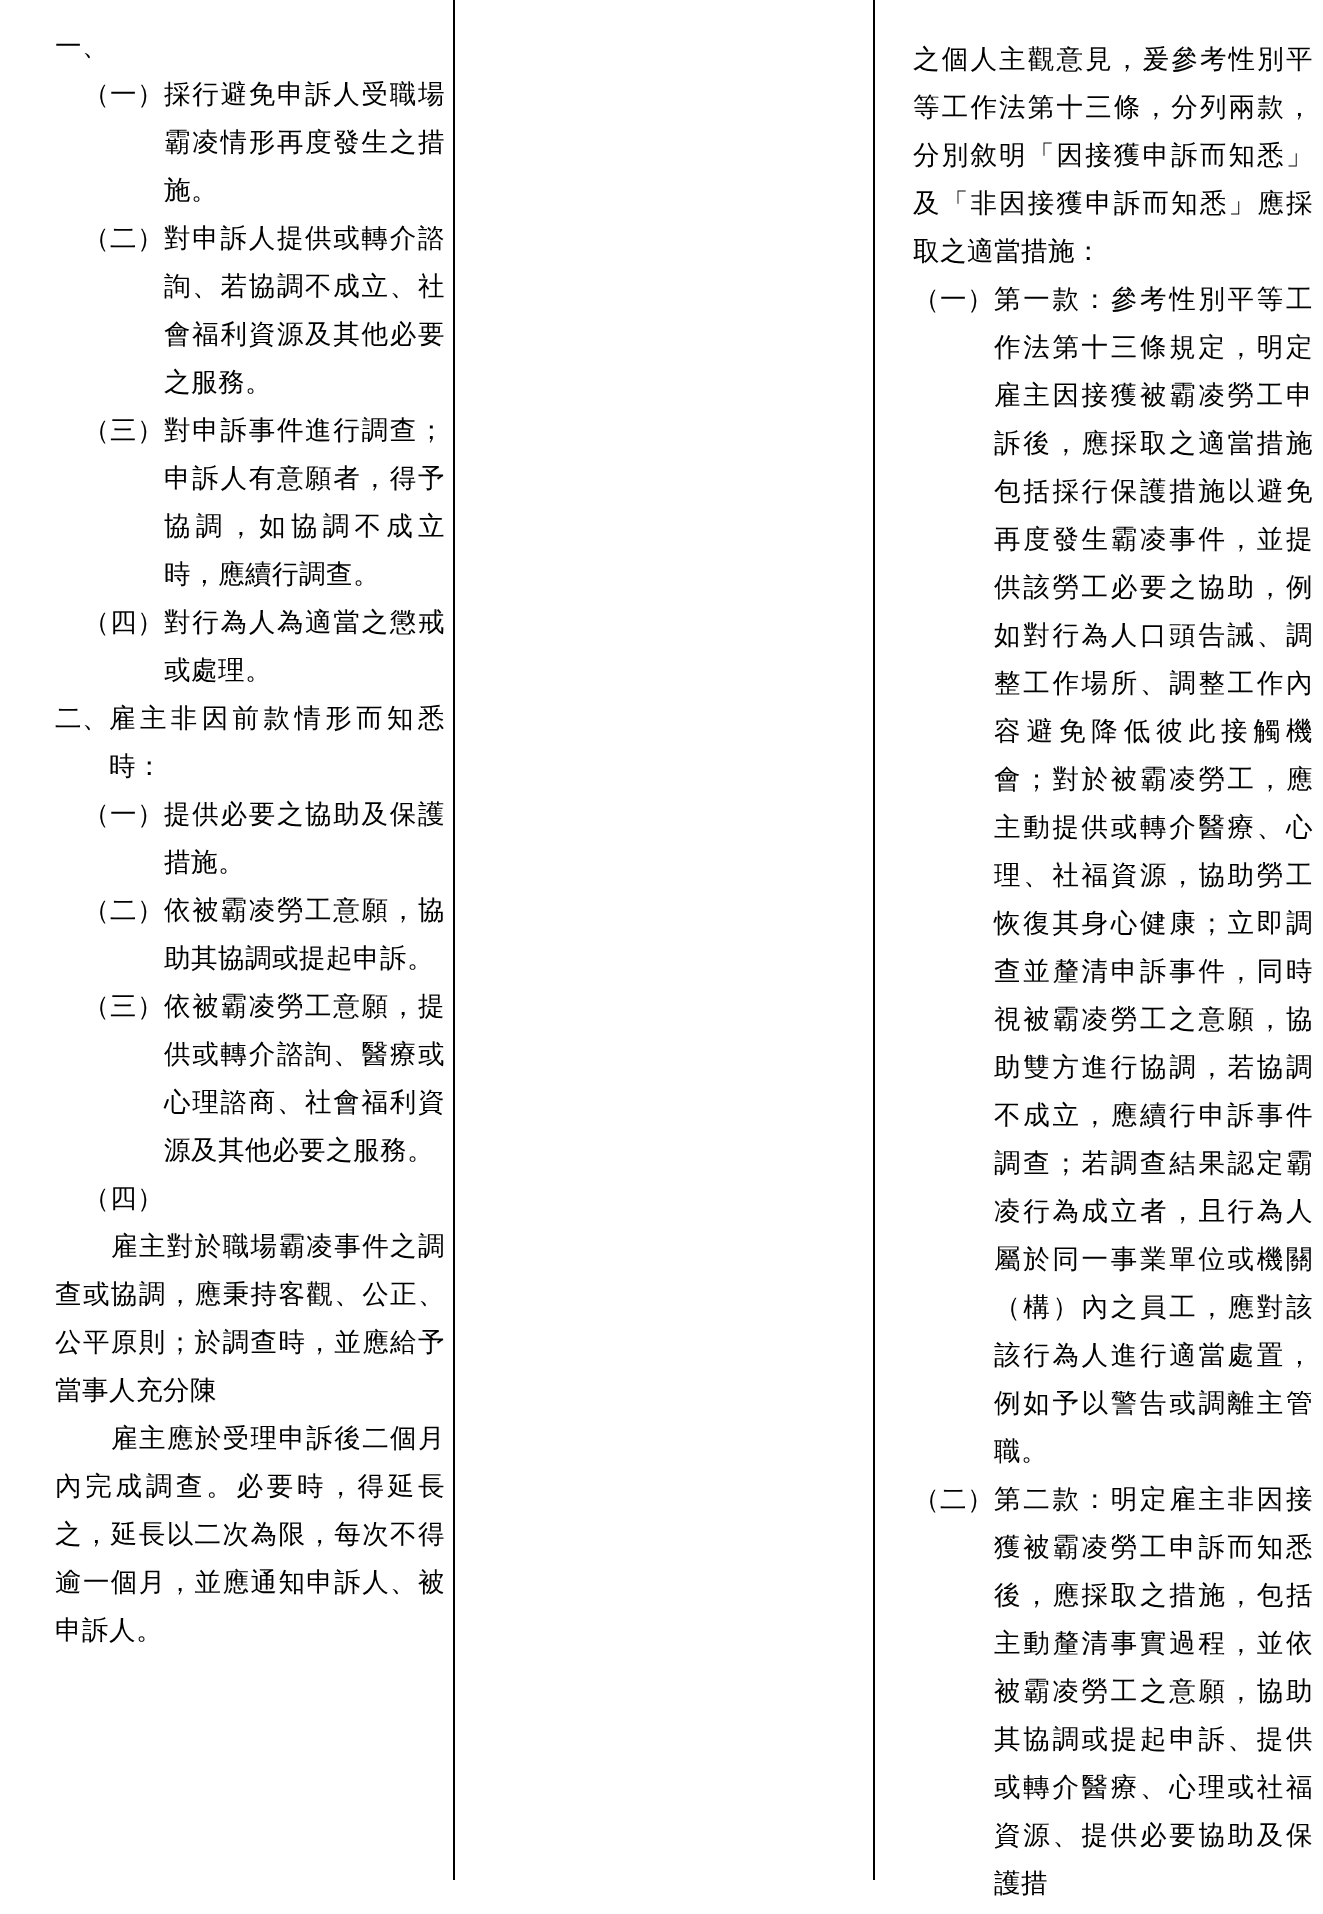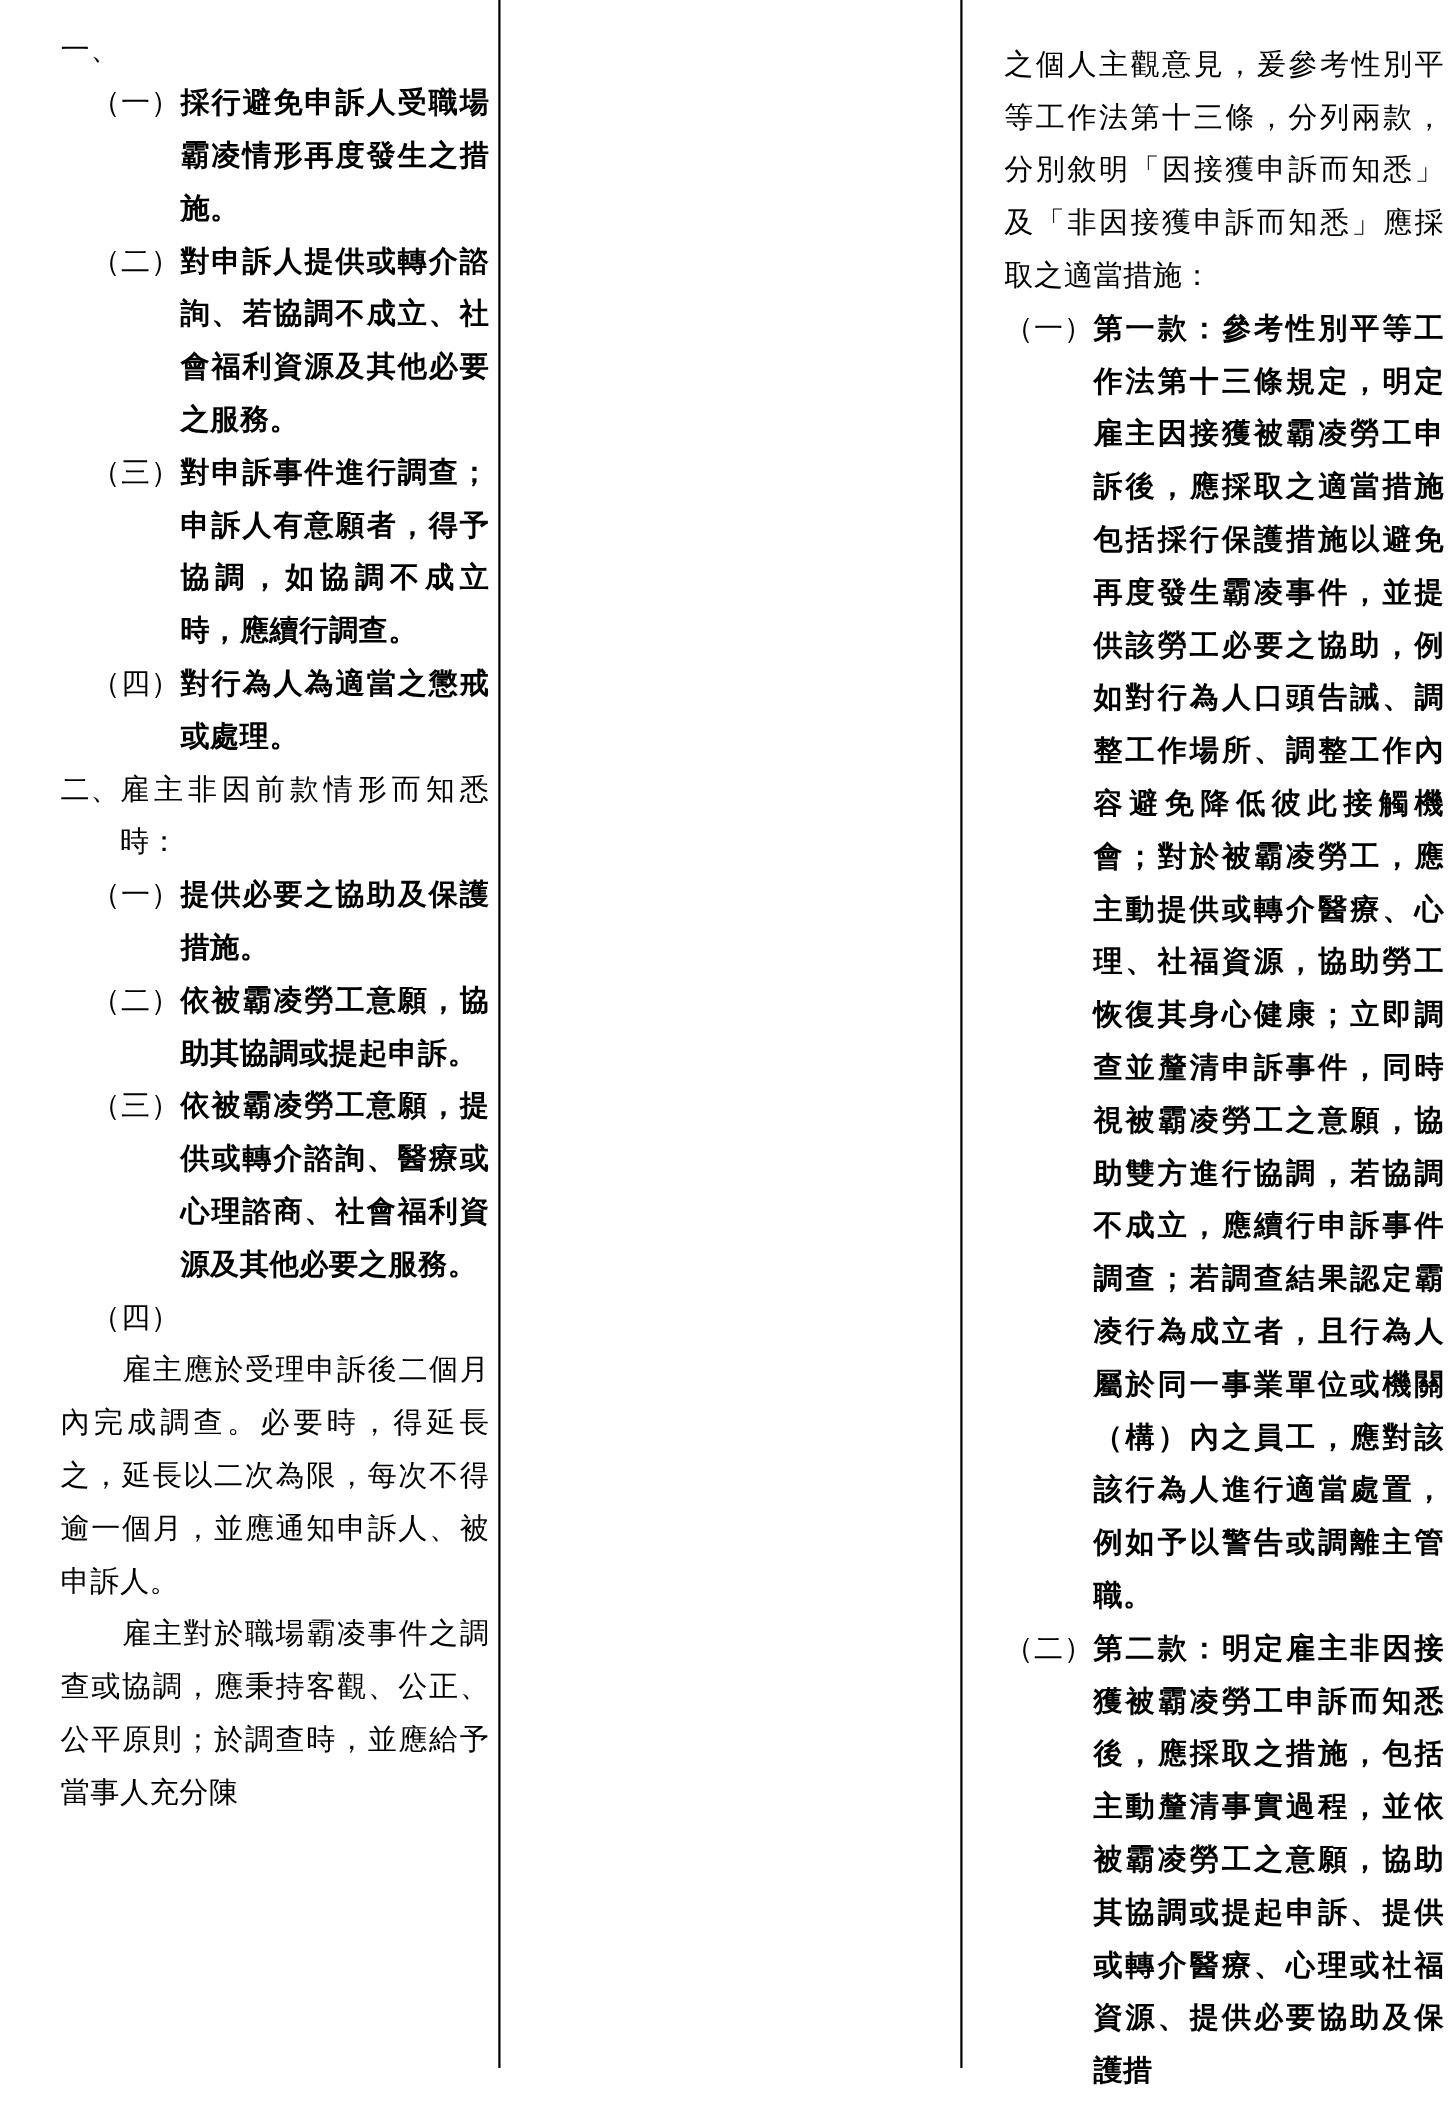--- a/index.html
+++ b/index.html
@@ -87,21 +87,20 @@
     padding-left: 28px;
   }
   .item-sub .marker {
     flex: 0 0 auto;
     white-space: nowrap;
   }
   .item-sub .body {
     flex: 1 1 auto;
     text-align: justify;
     word-break: break-all;
-    font-weight: bold;
   }
   .plain-indent {
     text-indent: 56px;
   }
   .right-plain {
     text-indent: 0;
   }
 </style>
 </head>
 <body>
@@ -152,23 +151,23 @@
 
       <div class="para item-sub">
         <span class="marker">（三）</span>
         <span class="body">依被霸凌勞工意願，提供或轉介諮詢、醫療或心理諮商、社會福利資源及其他必要之服務。</span>
       </div>
 
       <div class="para item-sub">
         <span class="marker">（四）</span>
       </div>
 
+      <div class="para plain-indent">雇主對於職場霸凌事件之調查或協調，應秉持客觀、公正、公平原則；於調查時，並應給予當事人充分陳</div>
+
       <div class="para plain-indent">雇主應於受理申訴後二個月內完成調查。必要時，得延長之，延長以二次為限，每次不得逾一個月，並應通知申訴人、被申訴人。</div>
-
-      <div class="para plain-indent">雇主對於職場霸凌事件之調查或協調，應秉持客觀、公正、公平原則；於調查時，並應給予當事人充分陳</div>
 
     </div>
 
     <div class="col col-mid"></div>
 
     <div class="col col-right">
 
       <div class="para right-plain">之個人主觀意見，爰參考性別平等工作法第十三條，分列兩款，分別敘明「因接獲申訴而知悉」及「非因接獲申訴而知悉」應採取之適當措施：</div>
 
       <div class="para item-sub" style="padding-left:0;">

